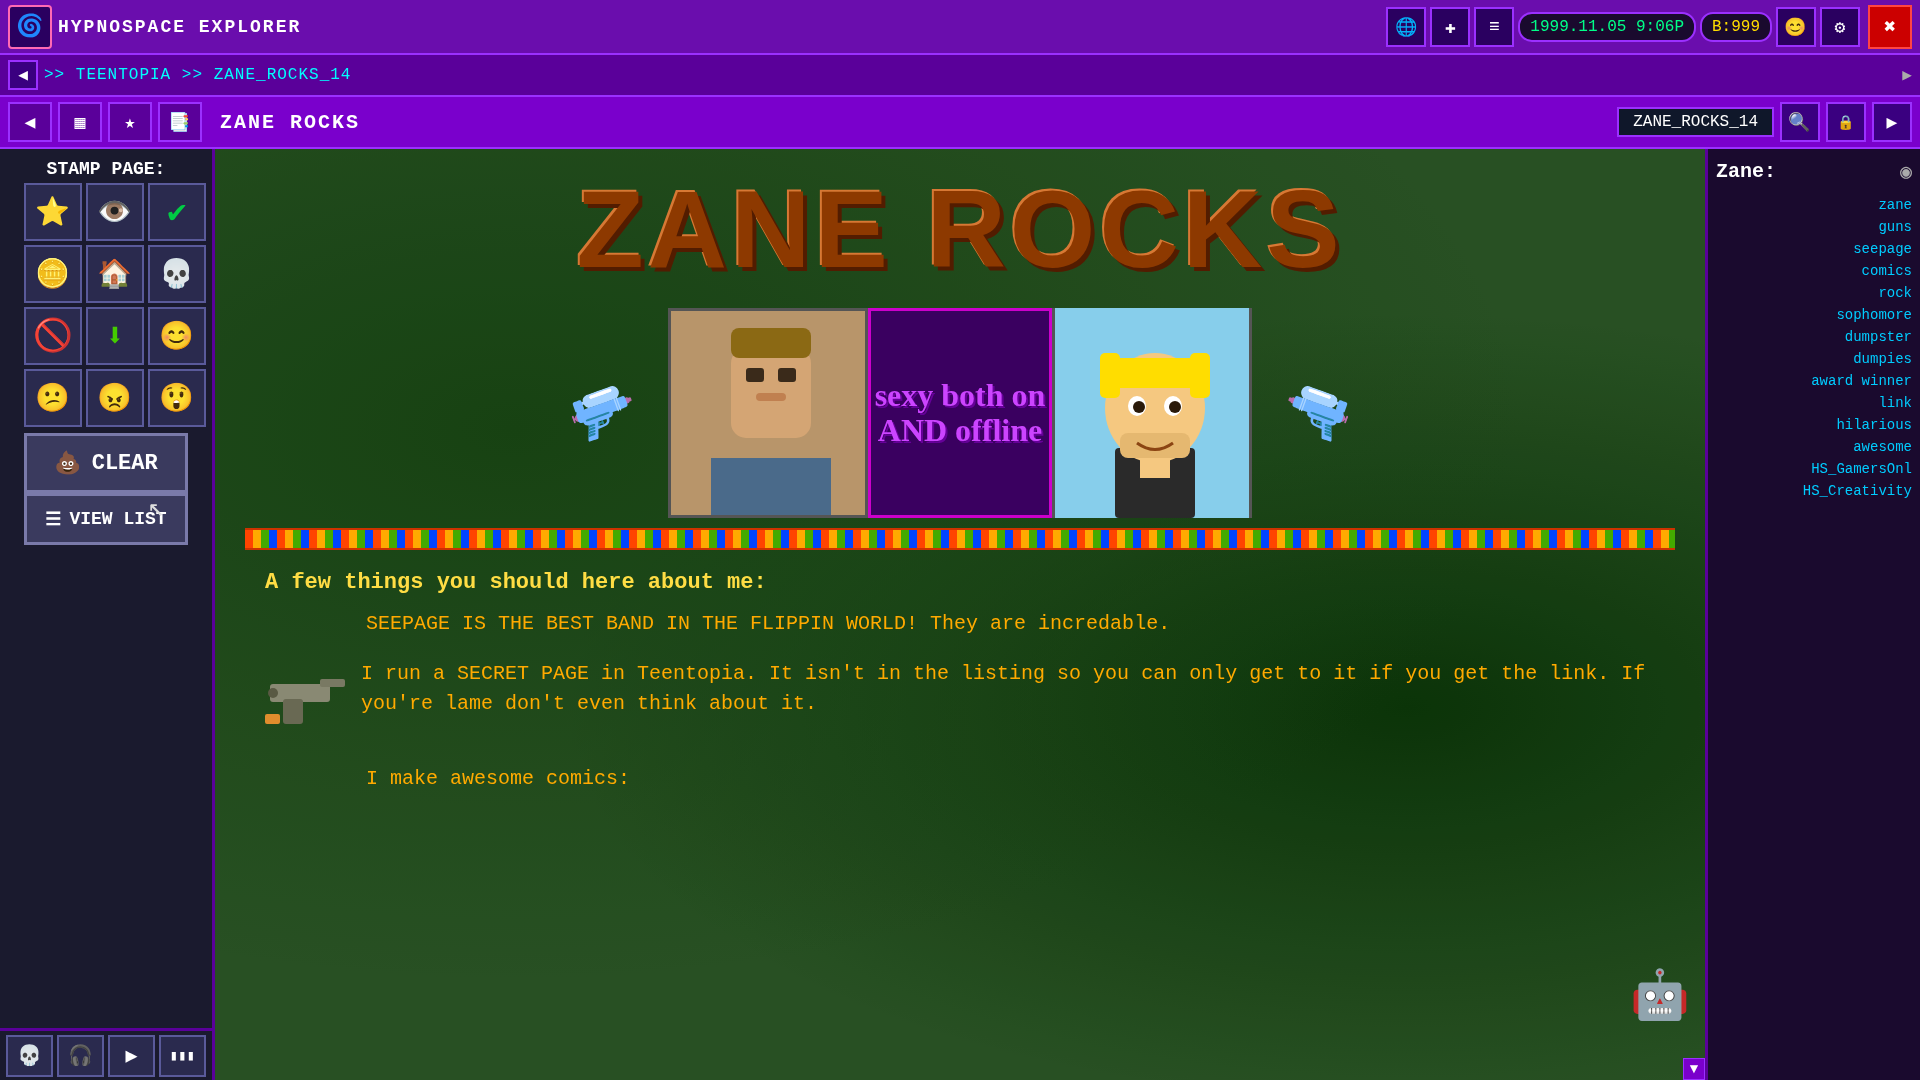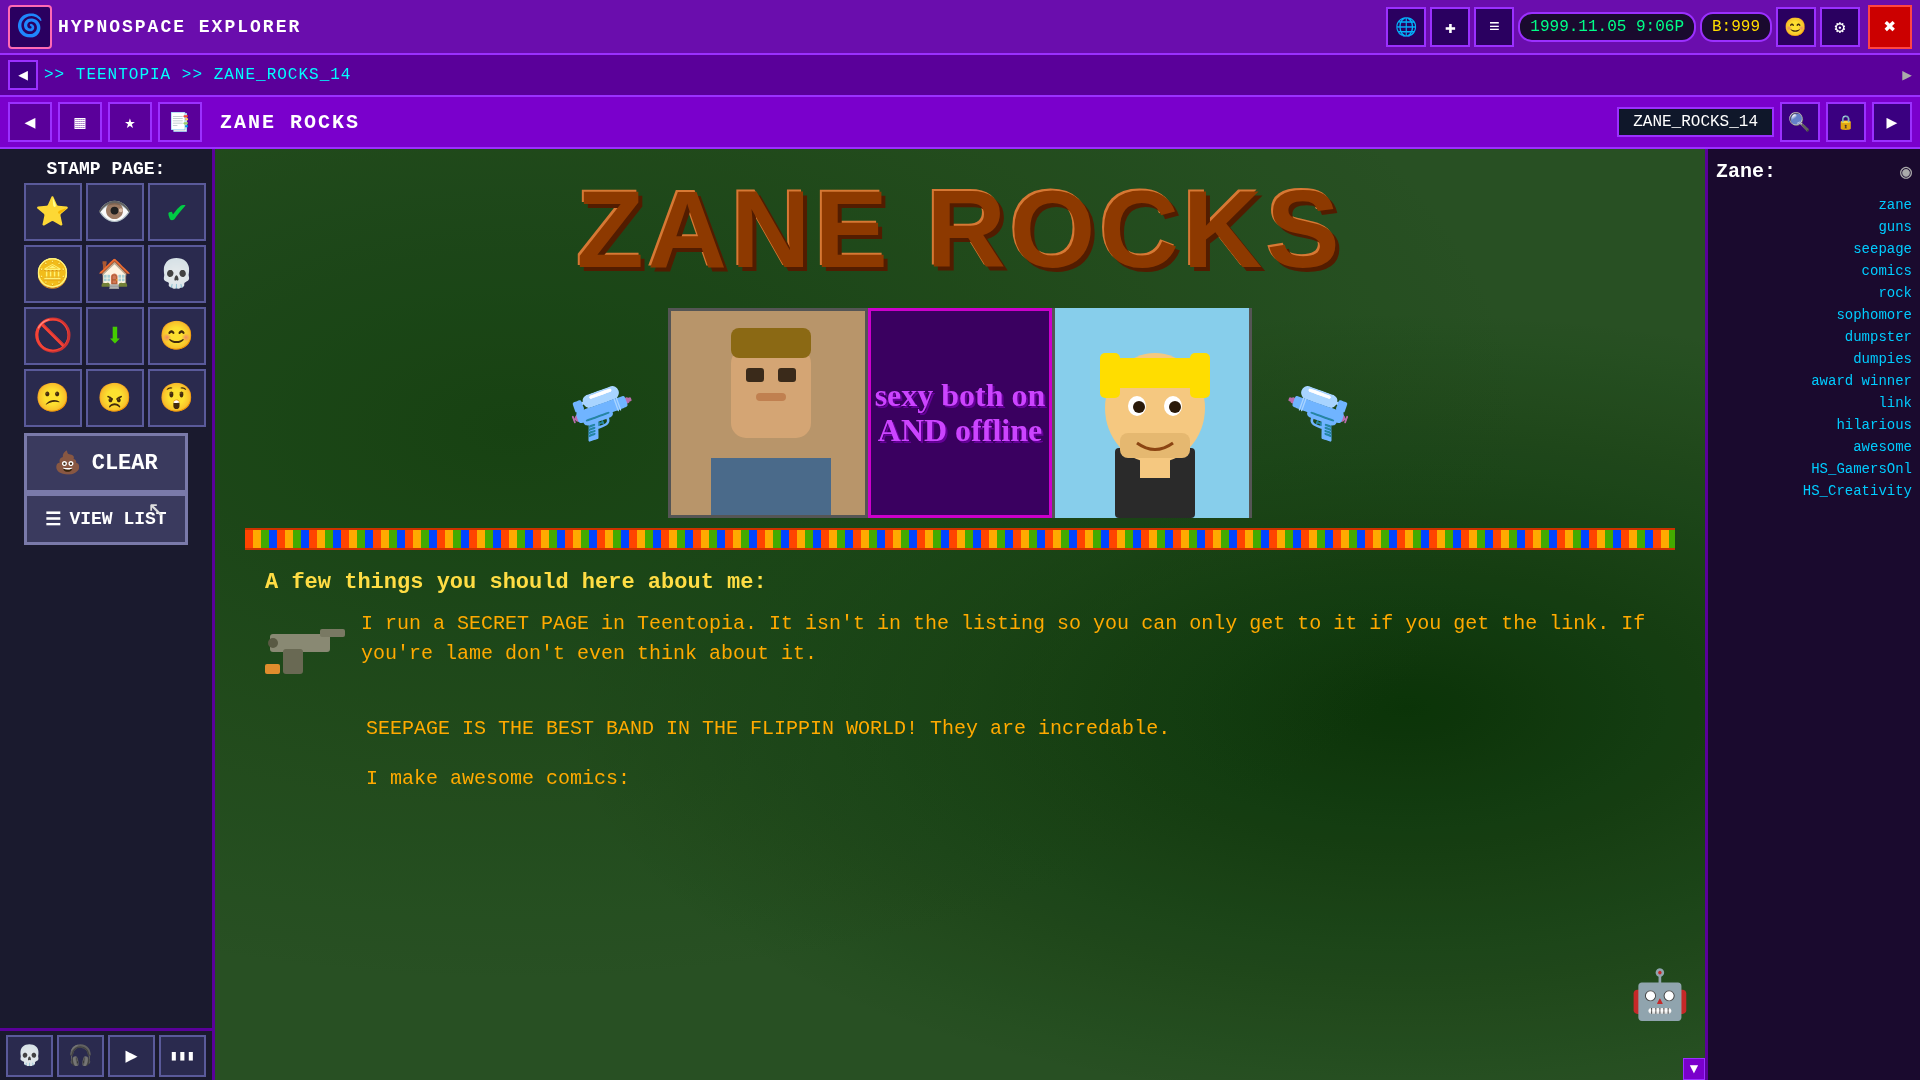--- a/index.html
+++ b/index.html
@@ -626,35 +626,35 @@
           <div style="font-size:55px; transform:rotate(20deg); filter:sepia(50%) hue-rotate(180deg);">🔫</div>
         </div>
       </div>
 
       <div id="divider-bar"></div>
 
       <div id="about-section">
         <div id="about-heading">A few things you should here about me:</div>
 
         <div class="content-block">
+          <div style="width:85px; min-width:85px;"></div>
+          <div class="content-text">SEEPAGE IS THE BEST BAND IN THE FLIPPIN WORLD! They are incredable.</div>
+        </div>
+
+        <div class="content-block">
           <div class="gun-icon">
             <svg width="85" height="70">
               <rect x="5" y="25" width="60" height="18" rx="3" fill="#8a8a6a"></rect>
               <rect x="55" y="20" width="25" height="8" rx="2" fill="#7a7a5a"></rect>
               <rect x="18" y="40" width="20" height="25" rx="3" fill="#6a6a4a"></rect>
               <circle cx="8" cy="34" r="5" fill="#5a5a3a"></circle>
               <rect x="0" y="55" width="15" height="10" rx="2" fill="#ff8800"></rect>
             </svg>
           </div>
           <div class="content-text">I run a SECRET PAGE in Teentopia. It isn't in the listing so you can only get to it if you get the link. If you're lame don't even think about it.</div>
-        </div>
-
-        <div class="content-block">
-          <div style="width:85px; min-width:85px;"></div>
-          <div class="content-text">SEEPAGE IS THE BEST BAND IN THE FLIPPIN WORLD! They are incredable.</div>
         </div>
 
         <div class="content-block">
           <div style="width:85px; min-width:85px;"></div>
           <div class="content-text">I make awesome comics:</div>
         </div>
       </div>
     </div>
 
     <div class="robot-icon">🤖</div>

